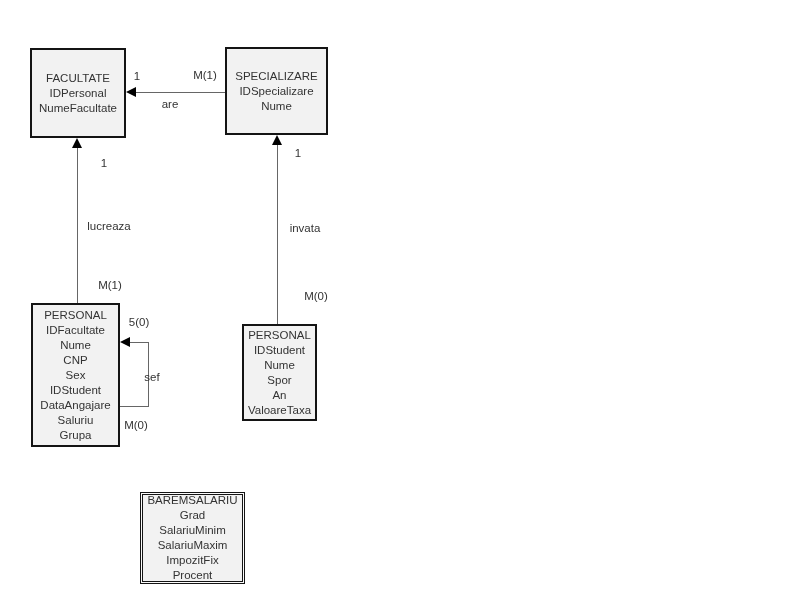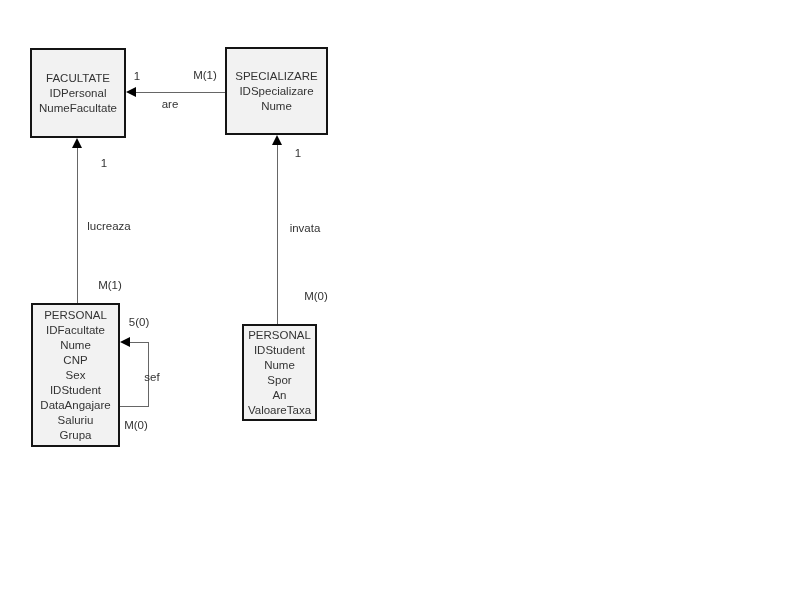--- a/index.html
+++ b/index.html
@@ -80,20 +80,28 @@
 
   <div class="entity" style="left:242px; top:324px; width:75px; height:97px;">
     <div class="row">PERSONAL</div>
     <div class="row">IDStudent</div>
     <div class="row">Nume</div>
     <div class="row">Spor</div>
     <div class="row">An</div>
     <div class="row">ValoareTaxa</div>
   </div>
 
+  <div class="entity thin" style="left:140px; top:492px; width:105px; height:92px;">
+    <div class="row">BAREMSALARIU</div>
+    <div class="row">Grad</div>
+    <div class="row">SalariuMinim</div>
+    <div class="row">SalariuMaxim</div>
+    <div class="row">ImpozitFix</div>
+    <div class="row">Procent</div>
+  </div>
 
   <div class="line hline" style="left:135px; top:92px; width:90px;"></div>
   <div class="arrow arrow-left" style="left:126px; top:87px;"></div>
   <div class="lbl" style="left:137px; top:76px;">1</div>
   <div class="lbl" style="left:205px; top:75px;">M(1)</div>
   <div class="lbl" style="left:170px; top:104px;">are</div>
 
   <div class="line vline" style="left:77px; top:147px; height:156px;"></div>
   <div class="arrow arrow-up" style="left:72px; top:138px;"></div>
   <div class="lbl" style="left:104px; top:163px;">1</div>

